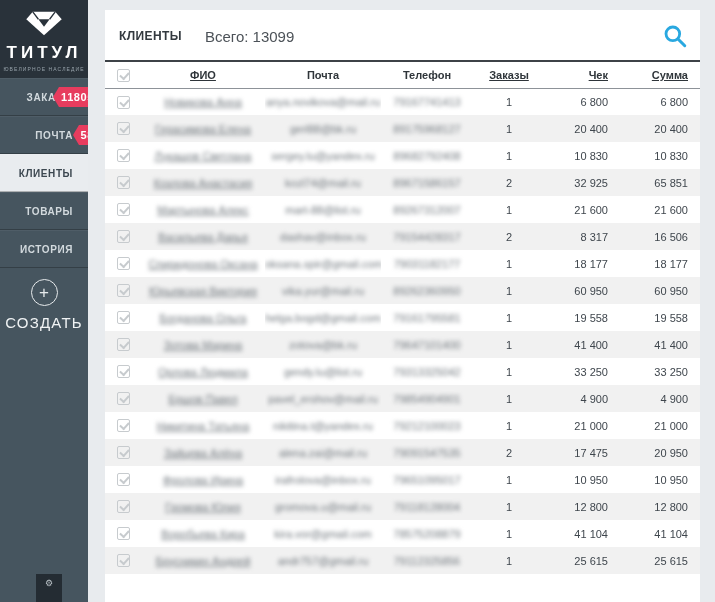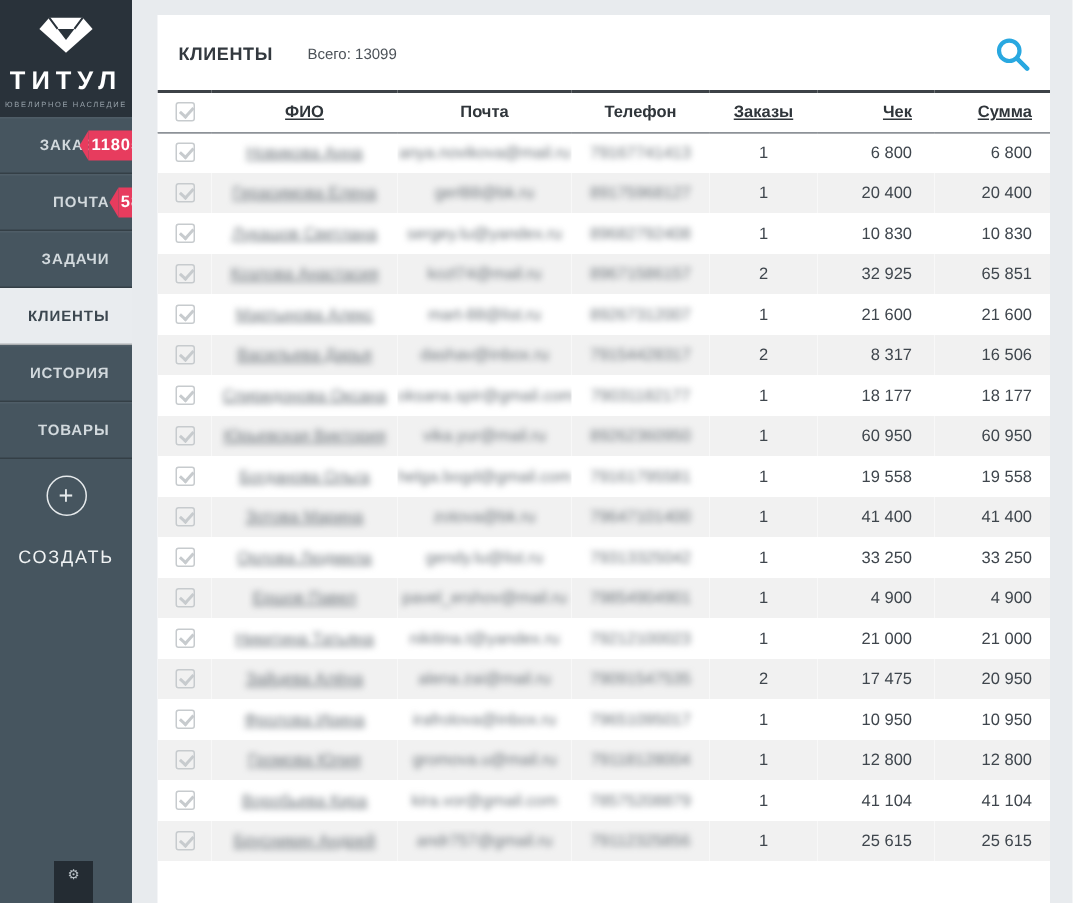--- a/index.html
+++ b/index.html
@@ -40,33 +40,33 @@
   }
   .create-block {
     text-align:center; padding:11px 0 14px; cursor:pointer;
     border-bottom:1px solid rgba(0,0,0,.0);
   }
   .plus-circle {
     width:27px; height:27px; border:1px solid #e6eaec; border-radius:50%;
     display:inline-flex; align-items:center; justify-content:center;
     color:#e6eaec; font-size:17px; font-weight:normal; line-height:1;
   }
-  .create-label { display:block; color:#f0f3f4; font-size:12px; letter-spacing:1.2px; margin-top:20px; }
+  .create-label { display:block; color:#f0f3f4; font-size:15px; letter-spacing:1.2px; margin-top:8px; }
   .sidebar-bottom-btn {
     position:absolute; left:36px; bottom:-6px; width:26px; height:34px;
     background:#242c33; color:#b9c1c6; font-size:9px;
     display:flex; align-items:flex-start; justify-content:center; padding-top:4px;
     cursor:pointer;
   }
   
   .main { flex:1; padding:10px 15px 0 17px; }
   .panel { background:#fff; width:595px; height:592px; overflow:hidden; }
   .panel-header { display:flex; align-items:center; padding:13px 12px 11px 14px; }
   .panel-title { font-size:12px; font-weight:bold; color:#33393f; letter-spacing:.4px; }
-  .panel-total { font-size:10px; color:#4c5258; margin-left:23px; }
+  .panel-total { font-size:15px; color:#4c5258; margin-left:23px; }
   .search-btn { margin-left:auto; cursor:pointer; display:flex; }
   
   table { width:100%; border-collapse:collapse; table-layout:fixed; font-size:11px; color:#3f464d; }
   thead th {
     border-top:2px solid #3d4247; border-bottom:1px solid #8d9298;
     height:27px; font-weight:bold; font-size:11px; color:#2f353a;
     white-space:nowrap;
   }
   .underl { text-decoration:underline; }
   tbody td { height:27px; text-align:center; white-space:nowrap; overflow:hidden; }
@@ -96,24 +96,23 @@
       <path d="M10 3 L34 3 L41 11 L22 28 L3 11 Z" fill="#ffffff"></path>
       <path d="M16 11 L28 11 L22 19 Z" fill="#29323a"></path>
       <path d="M10 3 L16 11 M34 3 L28 11" stroke="#29323a" stroke-width="1.4" fill="none"></path>
     </svg>
     <span class="logo-title">ТИТУЛ</span>
     <span class="logo-sub">ЮВЕЛИРНОЕ НАСЛЕДИЕ</span>
   </div>
   <nav>
       <div class="nav-item"><span>ЗАКАЗЫ</span><span class="badge">11805</span></div>
       <div class="nav-item"><span>ПОЧТА</span><span class="badge">58</span></div>
-      <div class="nav-item"><span>ЗАДАЧИ</span></div>
       <div class="nav-item active"><span>КЛИЕНТЫ</span></div>
+      <div class="nav-item"><span>ТОВАРЫ</span></div>
       <div class="nav-item"><span>ИСТОРИЯ</span></div>
-      <div class="nav-item"><span>ТОВАРЫ</span></div>
     </nav>
   <div class="create-block">
     <span class="plus-circle">+</span>
     <span class="create-label">СОЗДАТЬ</span>
   </div>
   <div class="sidebar-bottom-btn">
     <span>⚙</span>
   </div>
 </aside>
 

